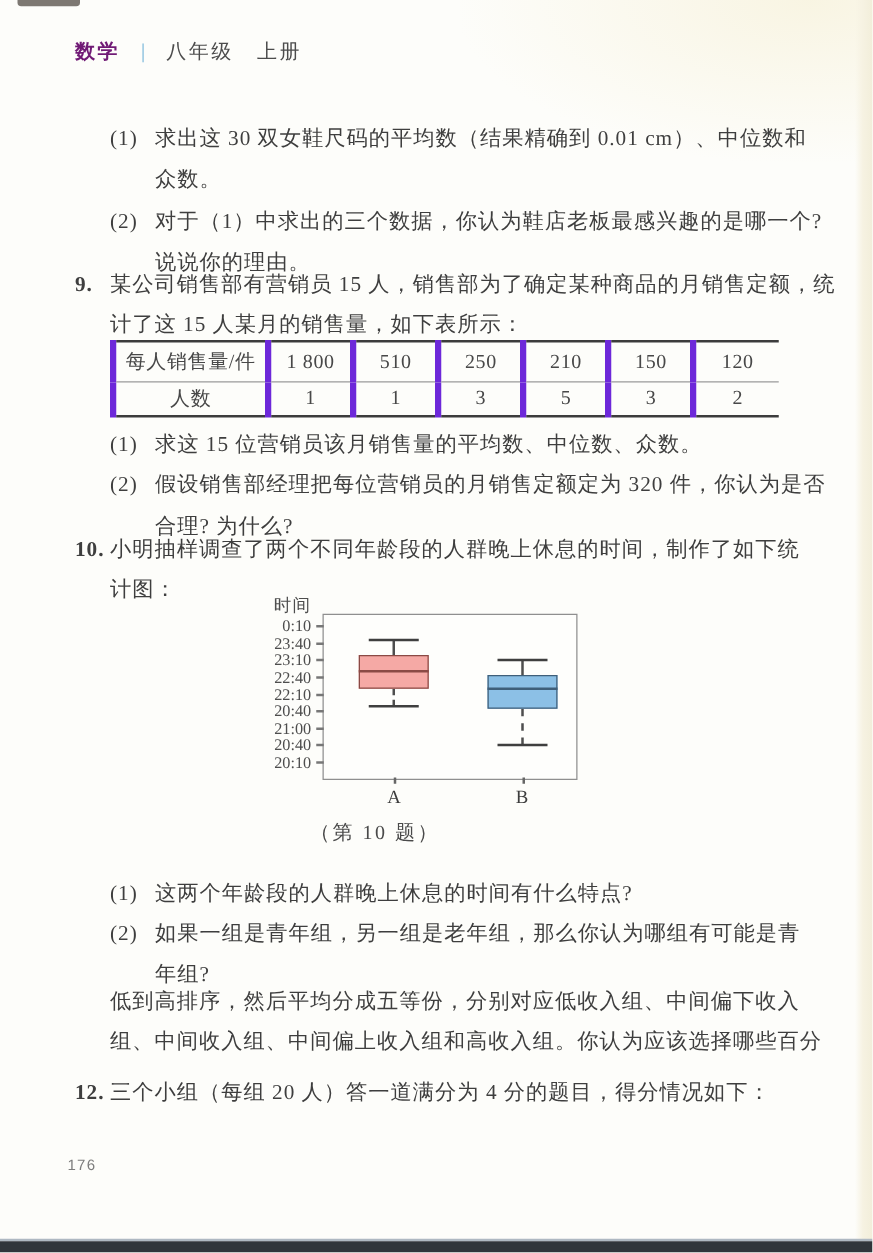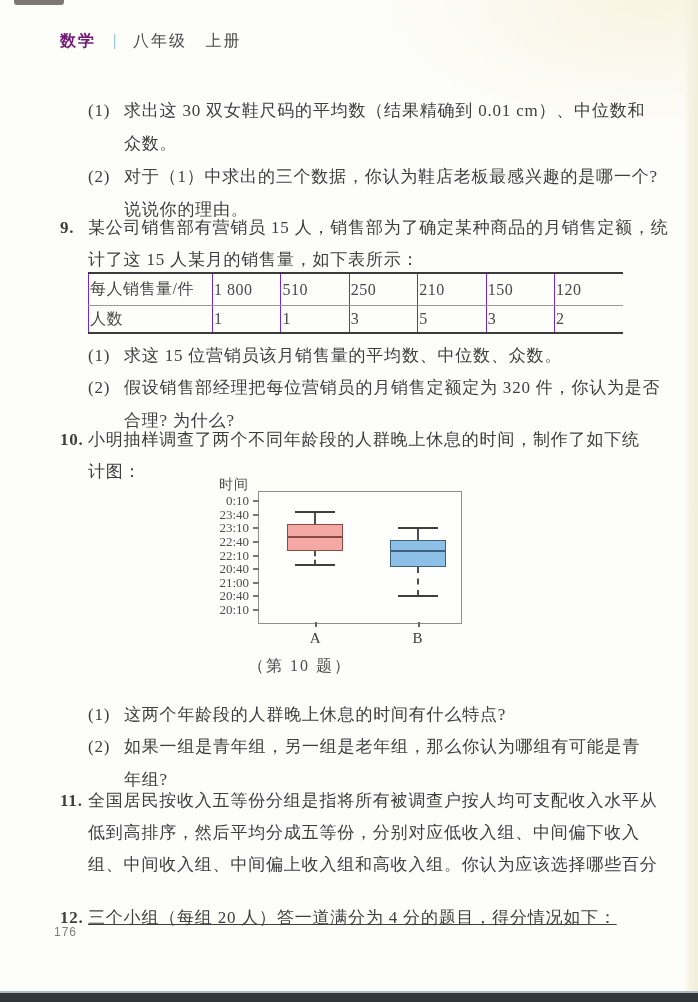--- a/index.html
+++ b/index.html
@@ -31,21 +31,21 @@
   .part .line{line-height:33px;height:33px;}
   .plabel{display:inline-block;min-width:36px;}
   .cont{padding-left:36px;}
   .part{margin-left:28px;}
   .qnum{display:inline-block;width:28px;font-weight:700;}
   .qcont{padding-left:28px;}
 
   
   .sales-table{position:absolute;left:88px;top:272px;width:535px;border-collapse:collapse;table-layout:fixed;
     border-top:2.5px solid #3c3c3c;border-bottom:2.5px solid #3c3c3c;}
-  .sales-table td{border-left:1px solid #6d28d9;font-size:16px;color:#484848;letter-spacing:.5px;}
+  .sales-table td{border-left:5px solid #6d28d9;text-align:center;font-size:16px;color:#484848;letter-spacing:.5px;}
   .sales-table tr:first-child td{height:29px;border-bottom:1px solid #9a9a9a;}
   .sales-table tr:last-child td{height:24px;}
   .sales-table .c0{width:124px;}
 
   
   .chart{position:absolute;left:193px;top:476px;width:300px;height:212px;}
   .chart-ylabel{position:absolute;left:26px;top:0;font-size:14px;color:#4d4d4d;letter-spacing:1px;}
   .plot{position:absolute;left:65px;top:15px;width:202px;height:131px;border:1.5px solid #8f8f8f;background:#fefefc;}
   .chart-caption{position:absolute;left:55px;top:180px;width:222px;text-align:left;font-size:16px;color:#4a4a4a;letter-spacing:2px;}
 
@@ -169,22 +169,21 @@
 
 <div class="block part" style="top:698px;">
   <div class="line"><span class="plabel">(1)</span><span>这两个年龄段的人群晚上休息的时间有什么特点?</span></div>
 </div>
 <div class="block part" style="top:730px;">
   <div class="line"><span class="plabel">(2)</span><span>如果一组是青年组，另一组是老年组，那么你认为哪组有可能是青</span></div>
   <div class="line cont">年组?</div>
 </div>
 
 <div class="block" style="top:785px;">
-  <div class="line"><span class="qnum">11.</span><span>全国居民按收入五等份分组是指将所有被调查户按人均可支配收入水平从</span></div>
   <div class="line qcont">低到高排序，然后平均分成五等份，分别对应低收入组、中间偏下收入</div>
   <div class="line qcont">组、中间收入组、中间偏上收入组和高收入组。你认为应该选择哪些百分</div>
 </div>
 
-<div class="block" style="top:902px;text-decoration:underline;">
+<div class="block" style="top:858px;">
   <div class="line"><span class="qnum">12.</span><span>三个小组（每组 20 人）答一道满分为 4 分的题目，得分情况如下：</span></div>
 </div>
 
 <div class="pagenum">176</div>
 
 </body></html>

